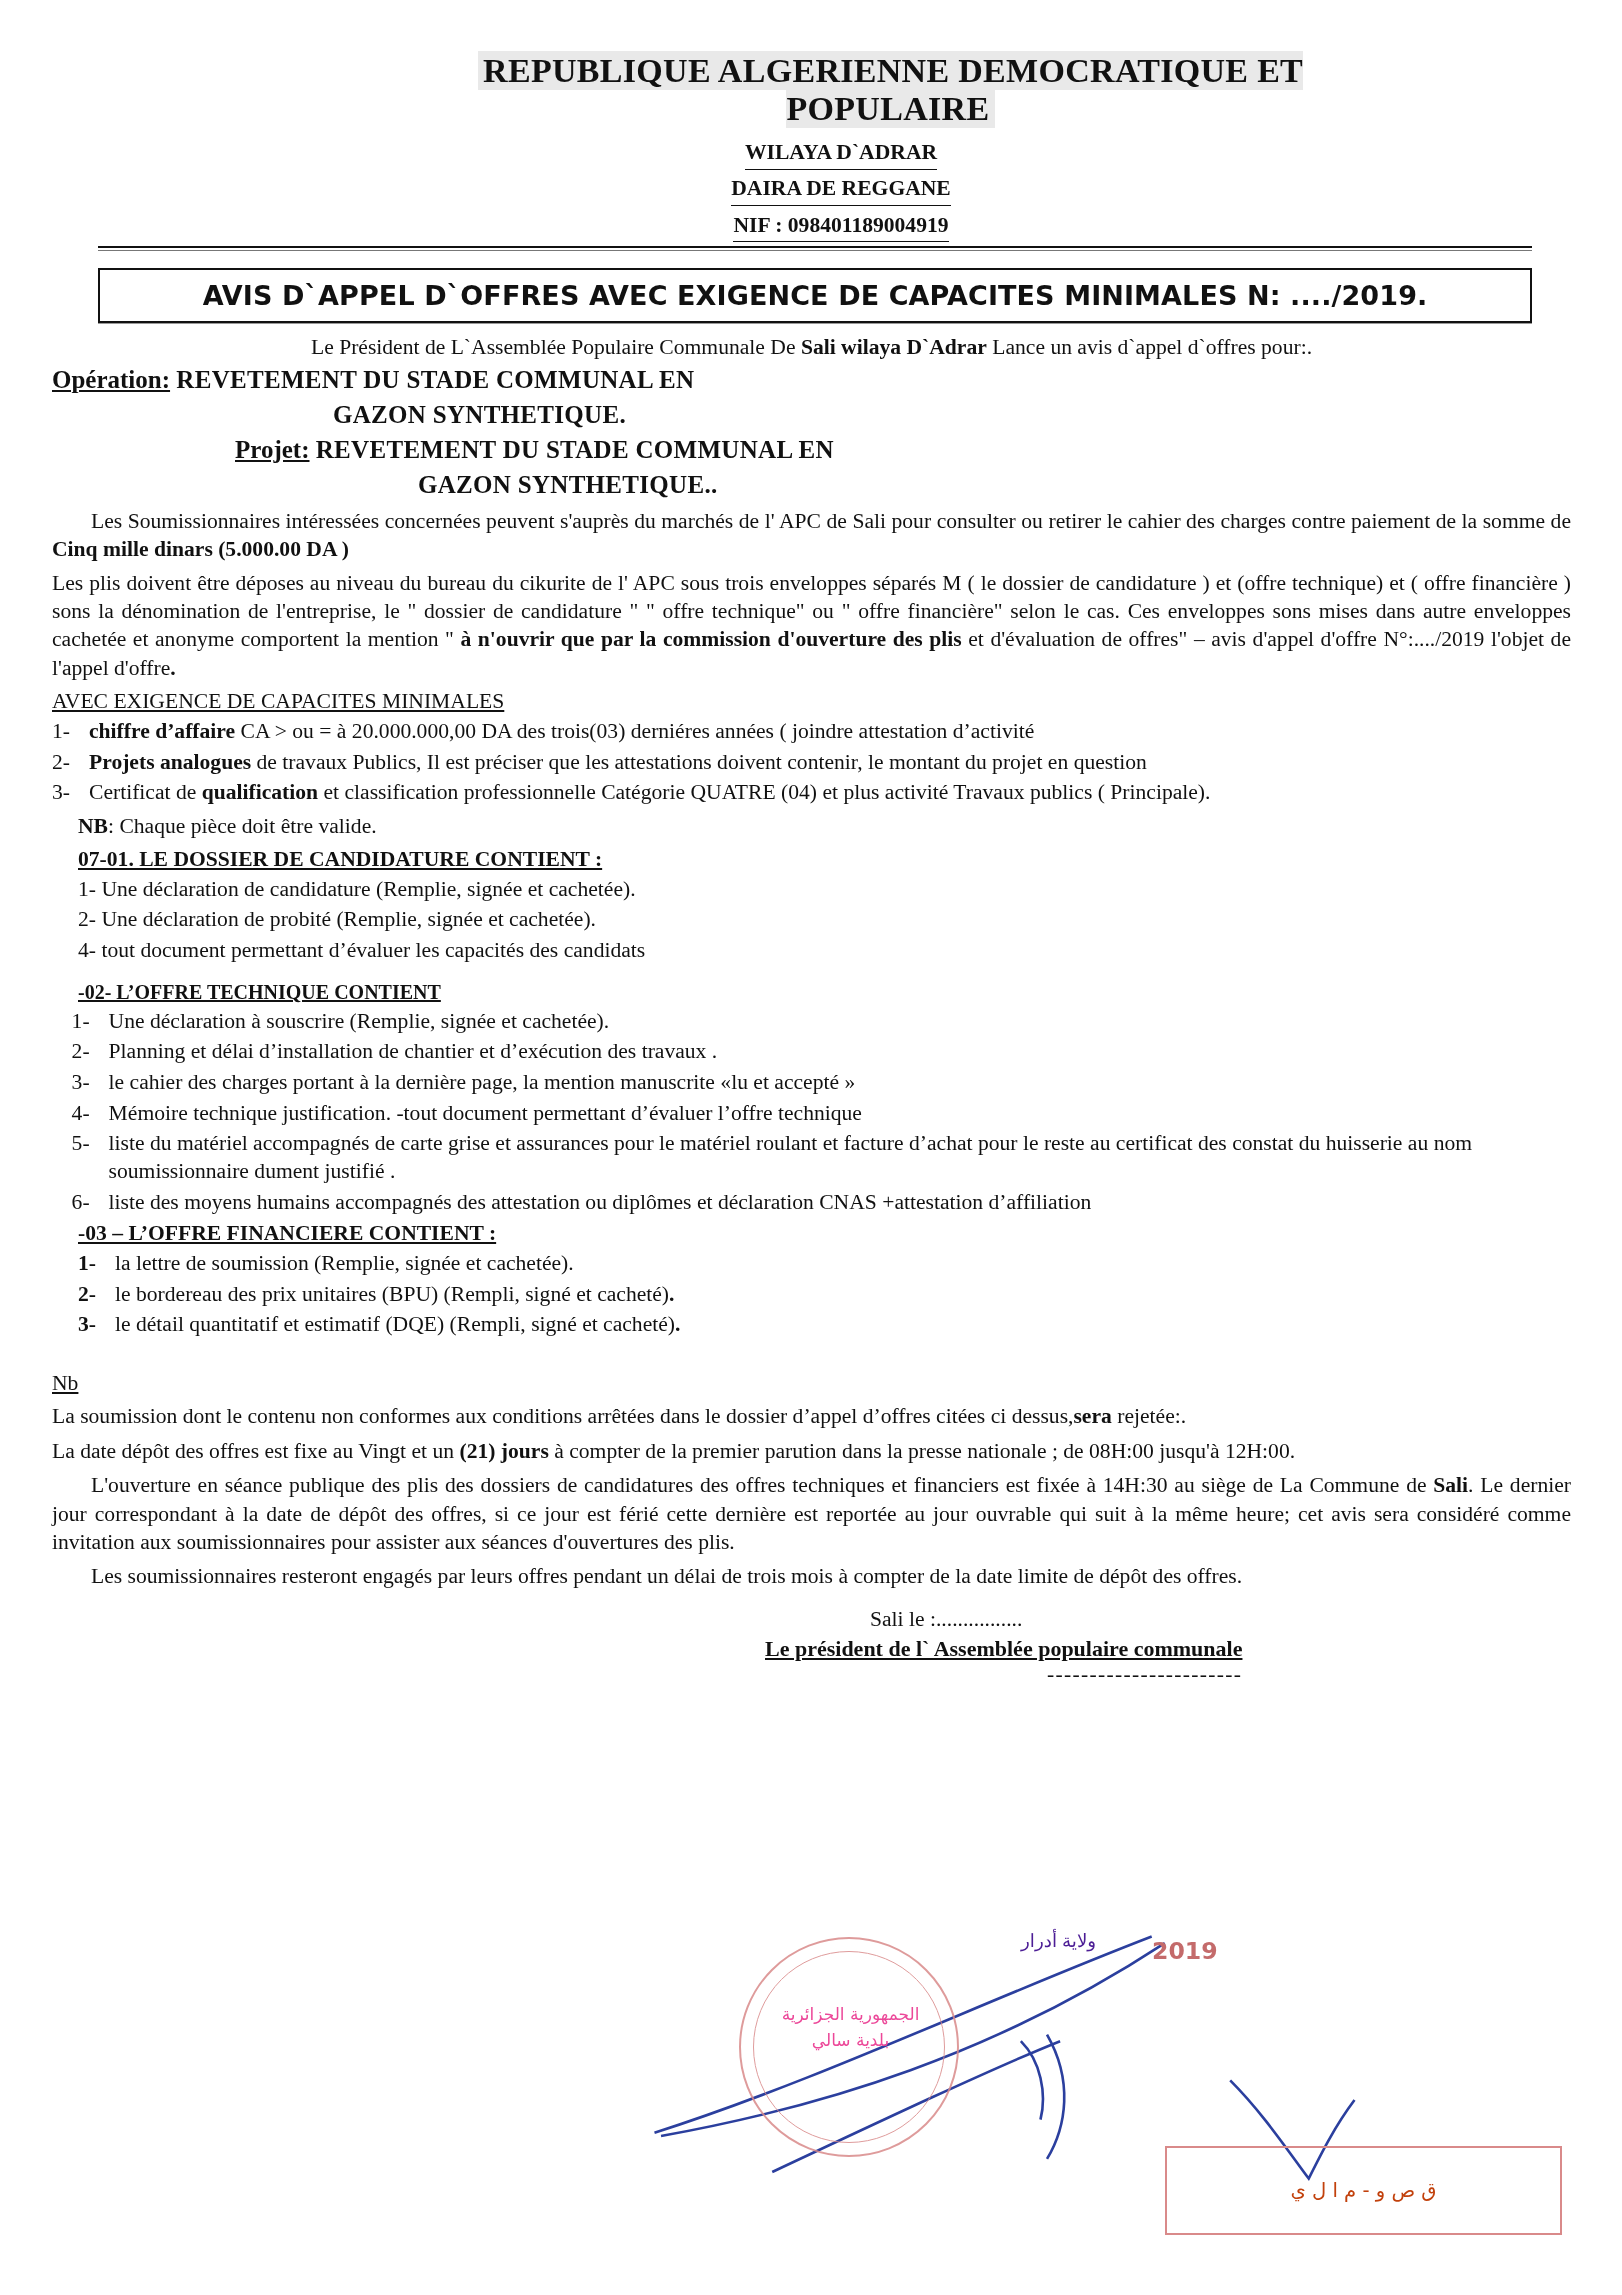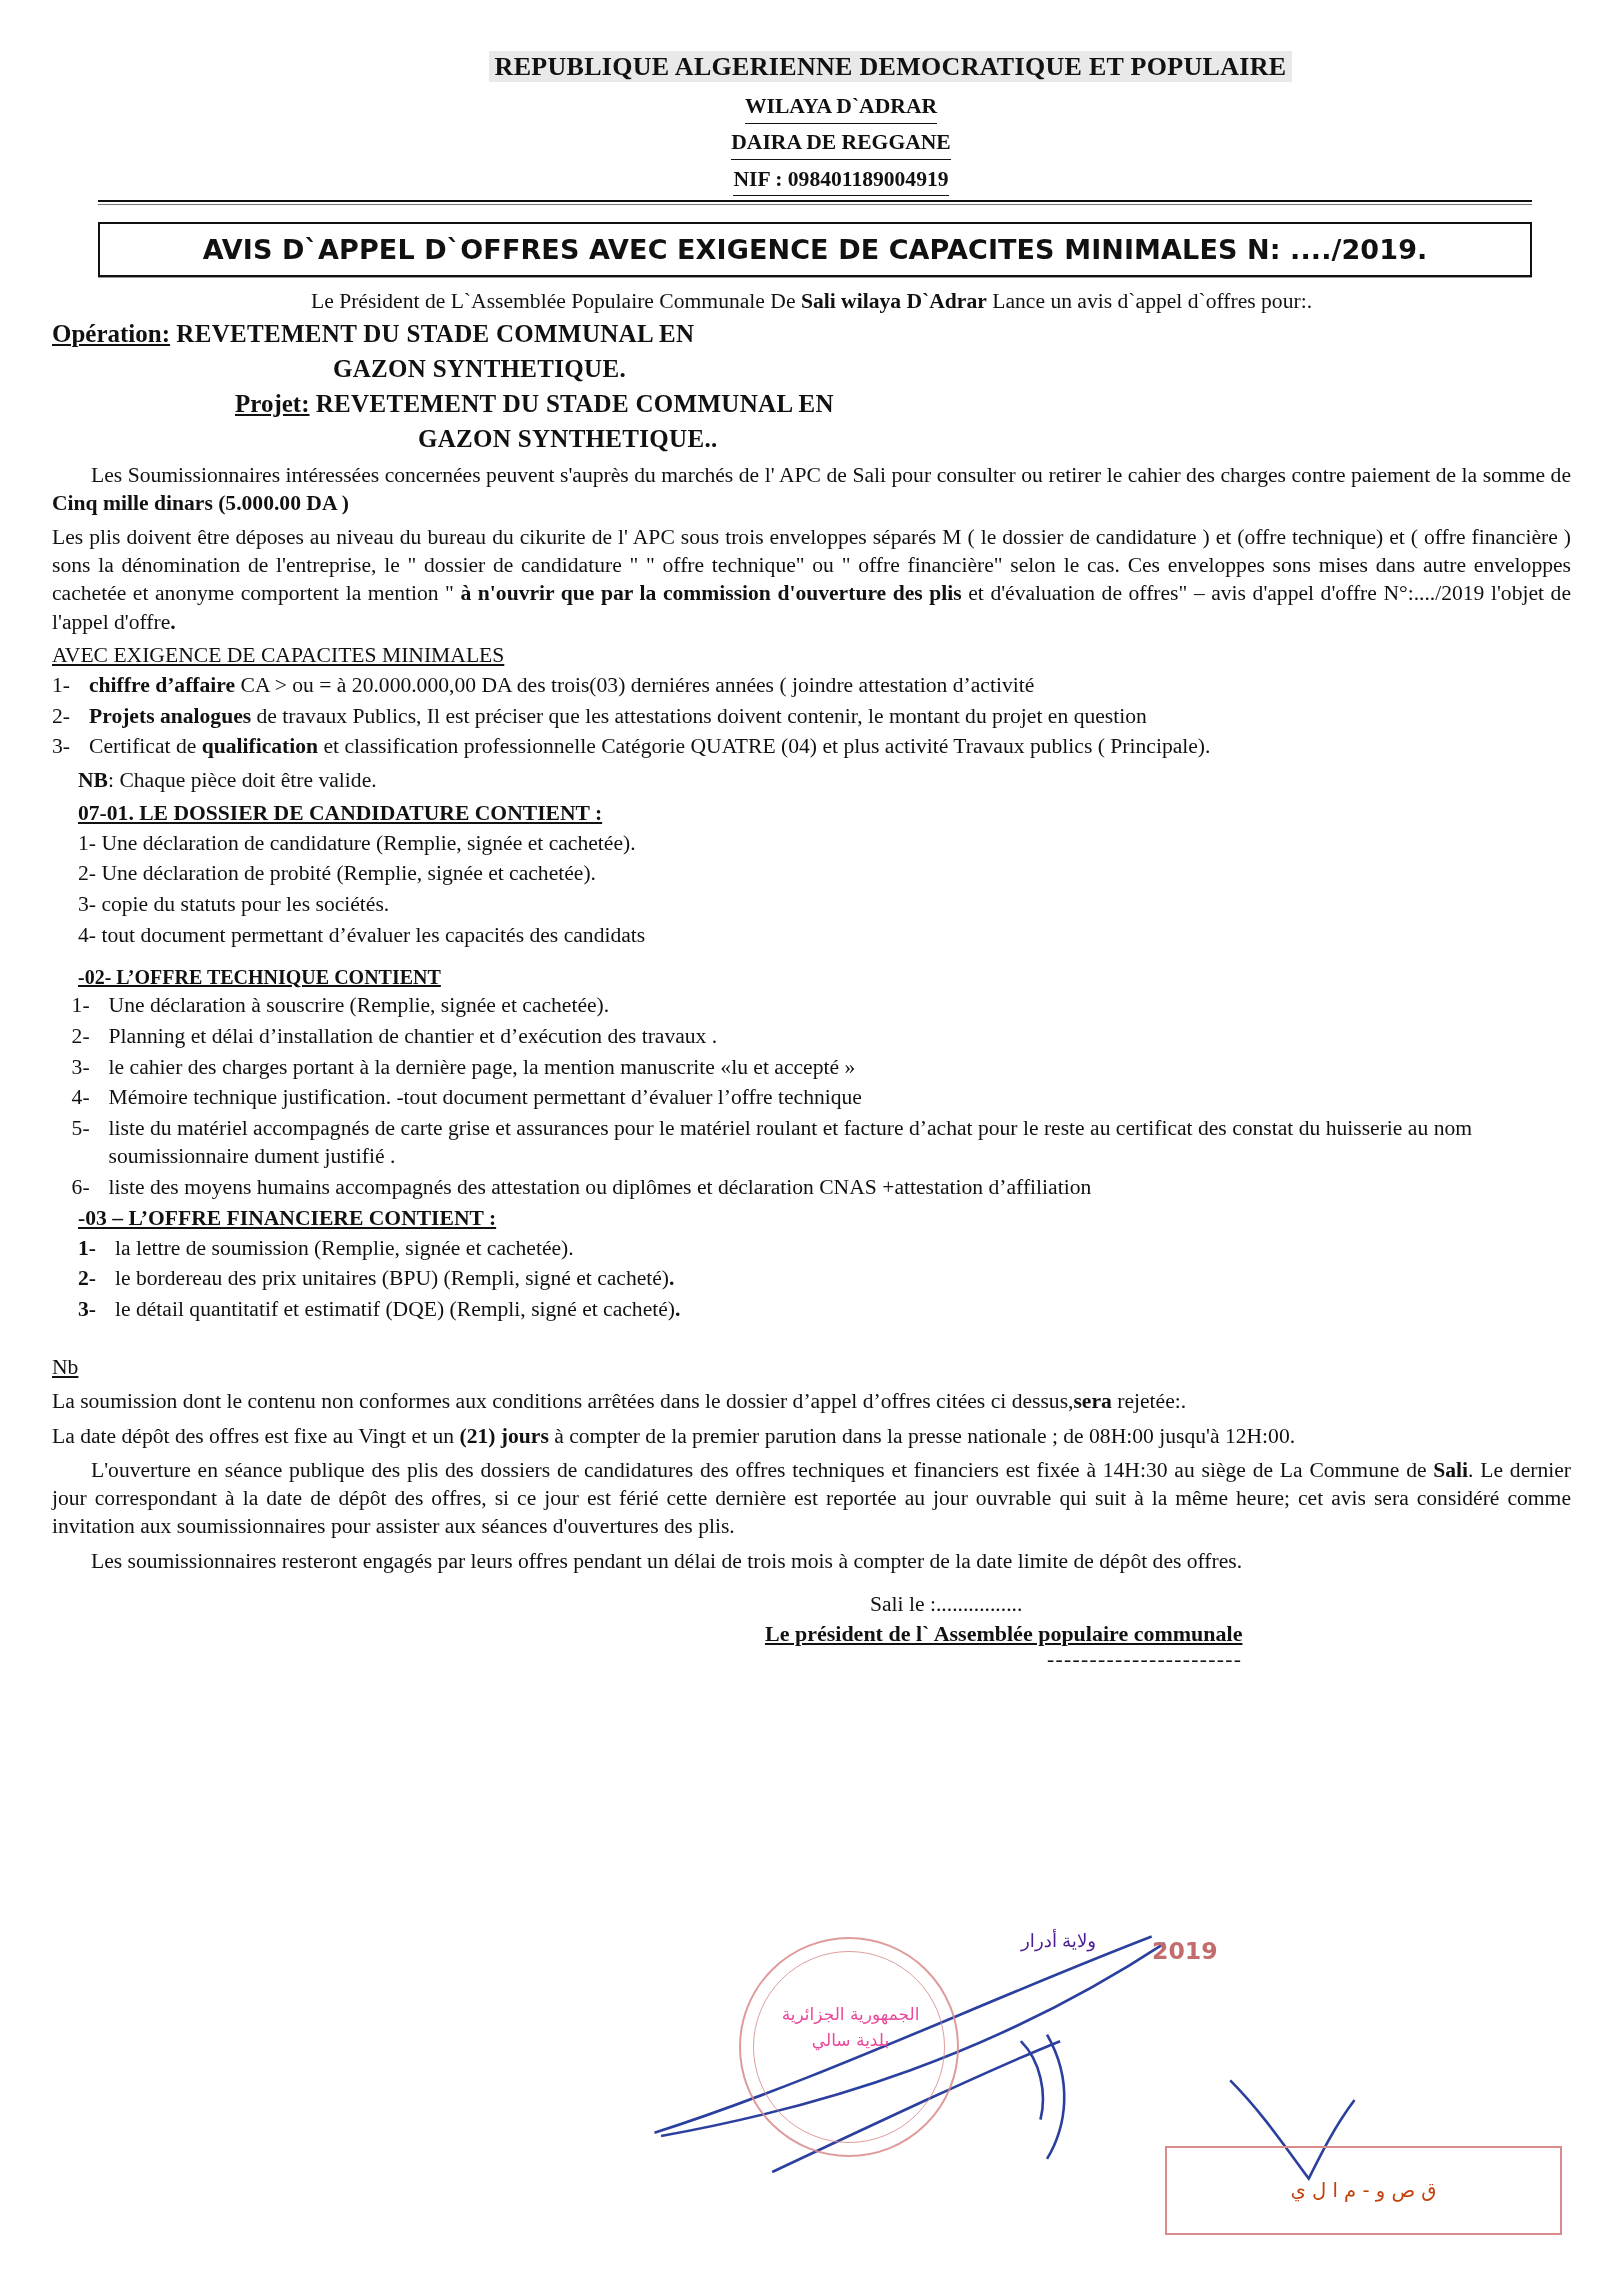--- a/index.html
+++ b/index.html
@@ -14,21 +14,21 @@
   .page {
     position:absolute; inset:0;
     padding:39px 52px 0 52px;
     box-sizing:border-box;
   }
 
   
   .rep-title {
     text-align:center;
     font-weight:bold;
-    font-size:26px;
+    font-size:34px;
     letter-spacing:0.3px;
     margin:13px auto 0 auto;
     width:916px;
     position:relative;
     left:79px;
   }
   .rep-title span { background:#e9e9e9; padding:1.3px 5.2px; }
 
   .admin-block {
     margin-top:9.2px;
@@ -235,21 +235,20 @@
   </ul>
 
   <div class="sec-head nb" style="margin-left:26px">
     <b>NB</b><span style="font-weight:normal">: Chaque pièce doit être valide.</span>
   </div>
 
   <div class="sec-head" style="margin-left:26px">07-01. LE DOSSIER DE CANDIDATURE CONTIENT :</div>
   <div class="plain-list">
     <div>1- Une déclaration de candidature (Remplie, signée et cachetée).</div>
     <div>2- Une déclaration de probité (Remplie, signée et cachetée).</div>
-    <div>3- copie du statuts pour les sociétés.</div>
     <div>4- tout document permettant d’évaluer les capacités des candidats</div>
   </div>
 
   <div class="sub-head">-02- L’OFFRE TECHNIQUE CONTIENT</div>
   <ul class="numlist" style="margin-left:19.6px">
     <li>
         <span class="n">1-</span>
         <span class="txt">Une déclaration à souscrire (Remplie, signée et cachetée).</span>
       </li>
     <li>

